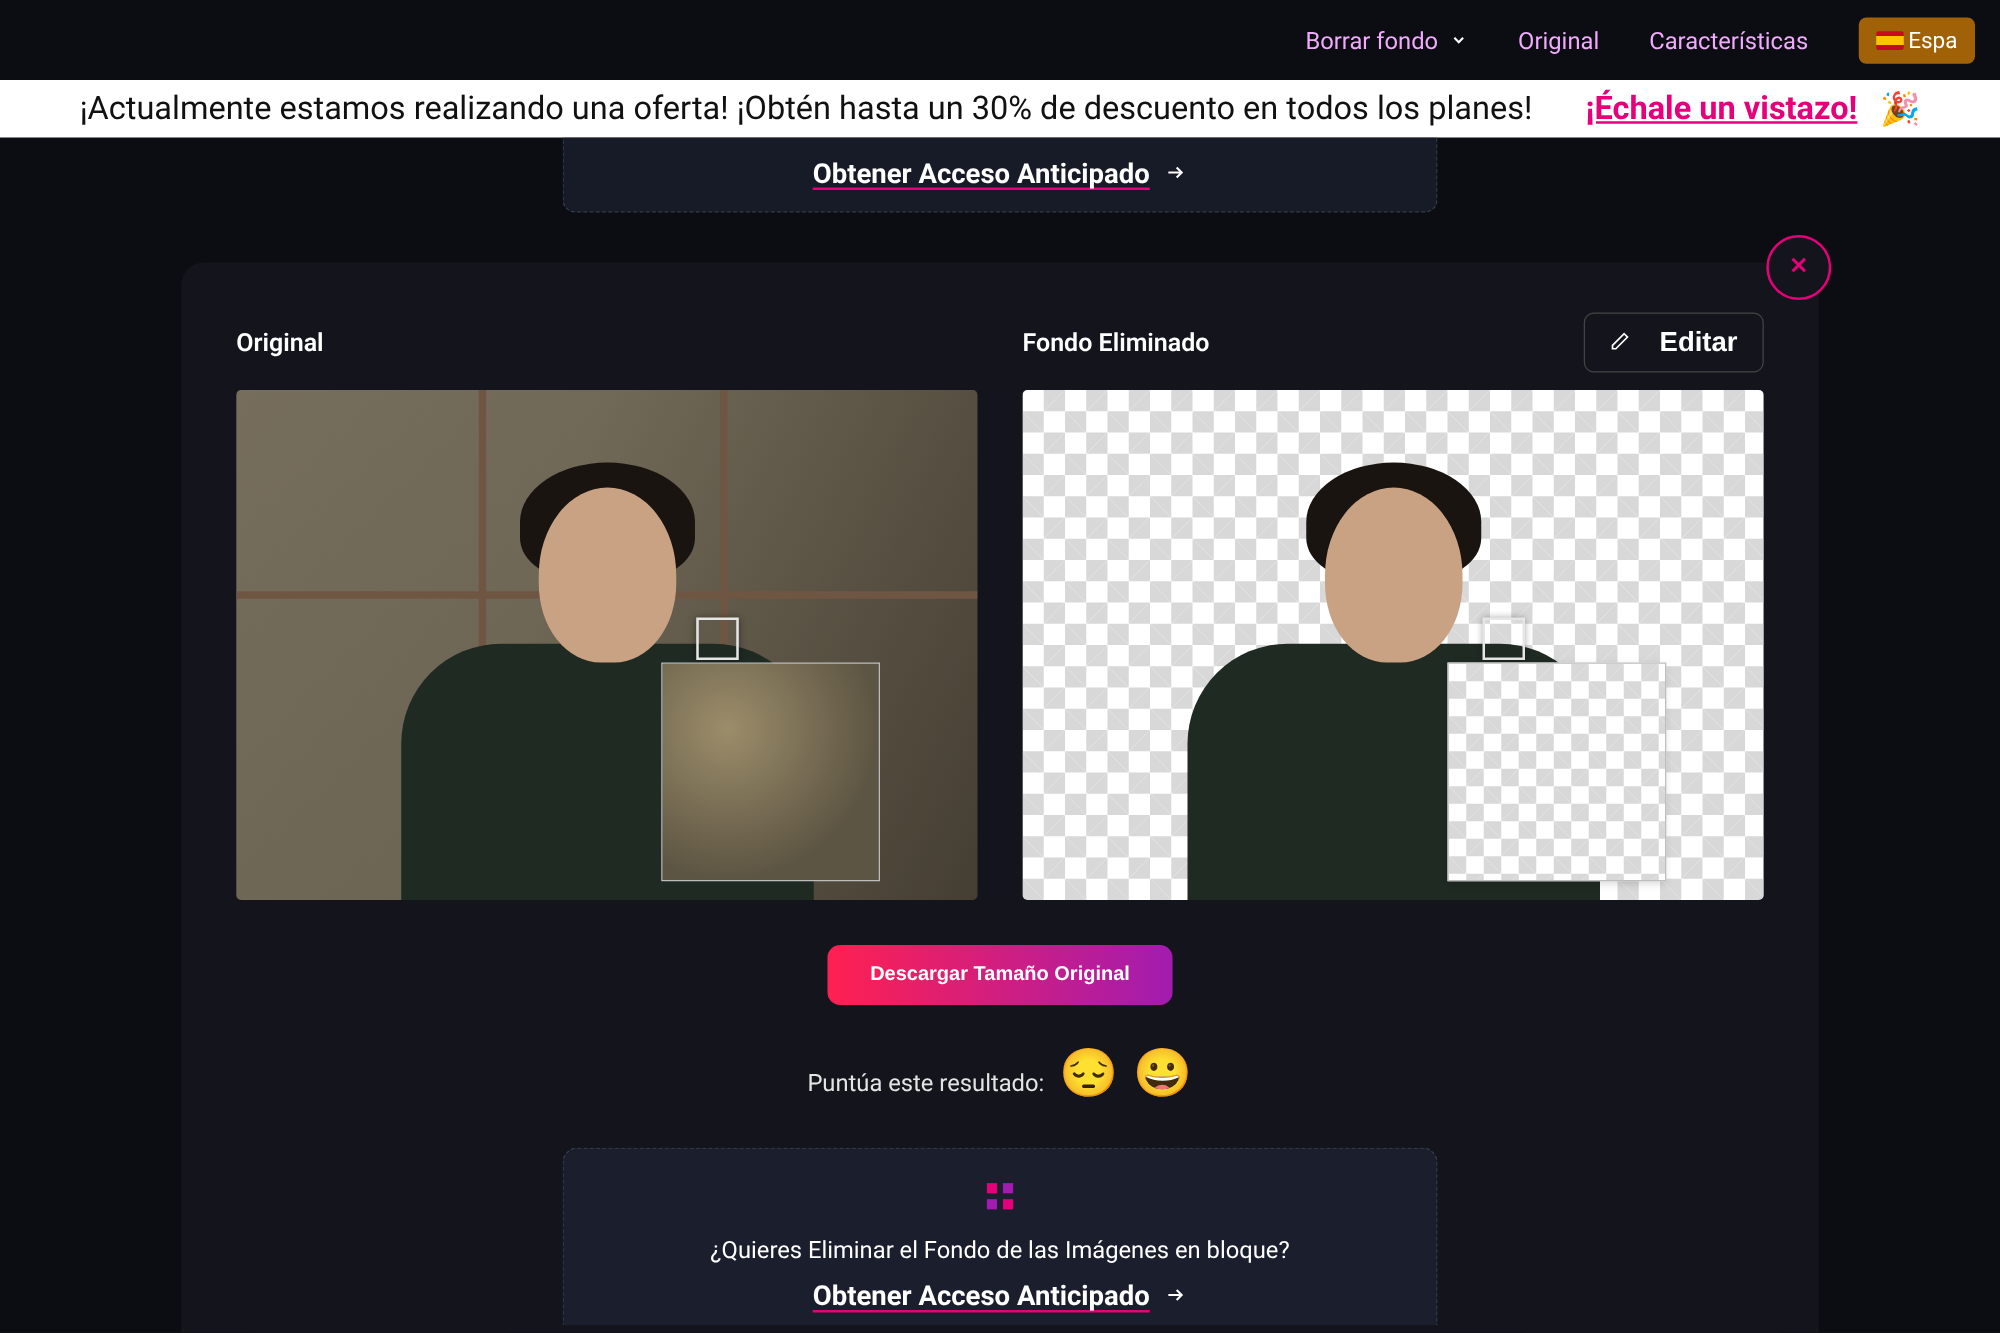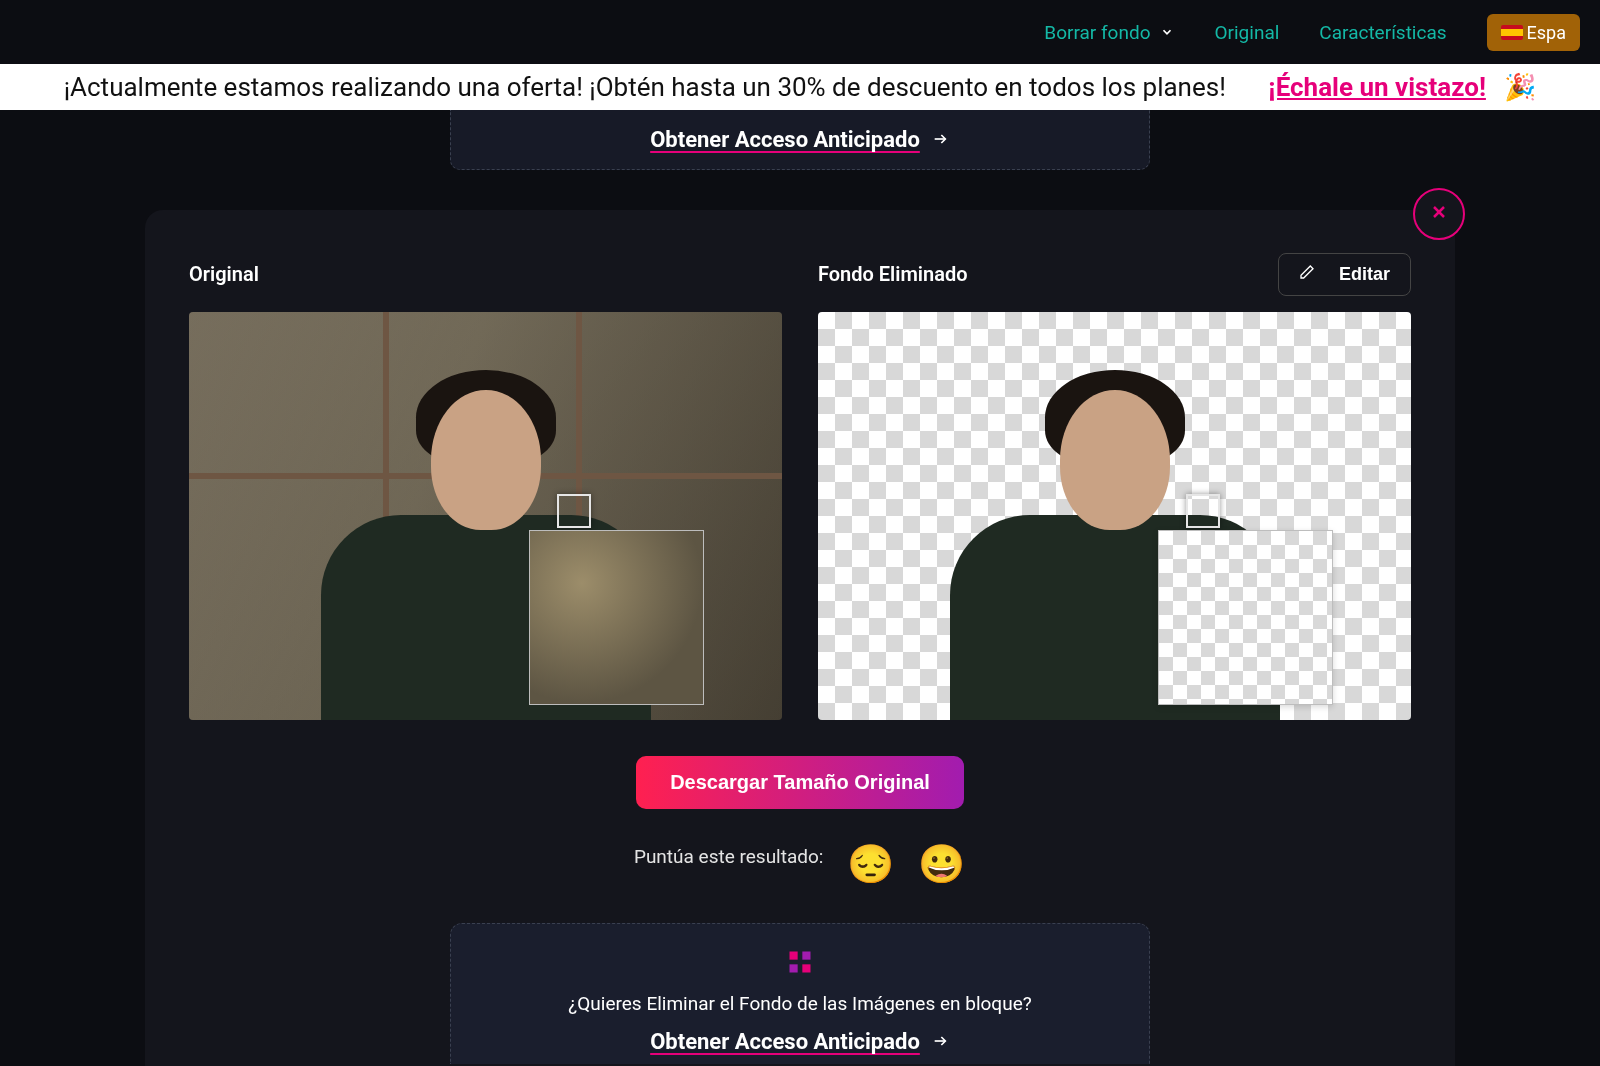--- a/index.html
+++ b/index.html
@@ -14,21 +14,21 @@
 .top-nav {
   height: 64px;
   display: flex;
   align-items: center;
   justify-content: flex-end;
   padding: 0 20px;
   gap: 40px;
 }
 .nav-item {
   font-size: 19px;
-  color: #14b8a6;
+  color: #f0abfc;
   display: flex;
   align-items: center;
   gap: 10px;
   cursor: pointer;
 }
 .chevron-down {
   width: 14px;
   height: 14px;
   display: inline-flex;
   align-items: center;
@@ -131,21 +131,21 @@
   font-size: 20px;
   font-weight: 600;
   color: #fff;
 }
 .edit-btn {
   border: 1px solid #444;
   background: transparent;
   color: #fff;
   padding: 10px 20px;
   border-radius: 8px;
-  font-size: 18px;
+  font-size: 22px;
   font-weight: 600;
   display: flex;
   align-items: flex-start;
   gap: 24px;
   cursor: pointer;
 }
 .image-frame {
   width: 100%;
   height: 408px;
   border-radius: 4px;
@@ -244,32 +244,32 @@
   box-shadow: 0 2px 6px rgba(0,0,0,0.15);
 }
 .download-btn {
   margin: 36px auto 0;
   display: block;
   padding: 14px 34px;
   border: none;
   border-radius: 10px;
   background: linear-gradient(90deg, #ff2050 0%, #a21caf 100%);
   color: #fff;
-  font-size: 20px;
+  font-size: 16px;
   font-weight: 700;
   cursor: pointer;
   text-align: center;
   line-height: 1.25;
 }
 .rate-row {
   margin-top: 36px;
   display: flex;
-  align-items: flex-start;
+  align-items: flex-end;
   justify-content: center;
-  gap: 24px;
+  gap: 12px;
   font-size: 19px;
   color: #e4e4e4;
 }
 .emoji-btn {
   font-size: 38px;
   cursor: pointer;
   background: none;
   border: none;
   line-height: 1;
 }

